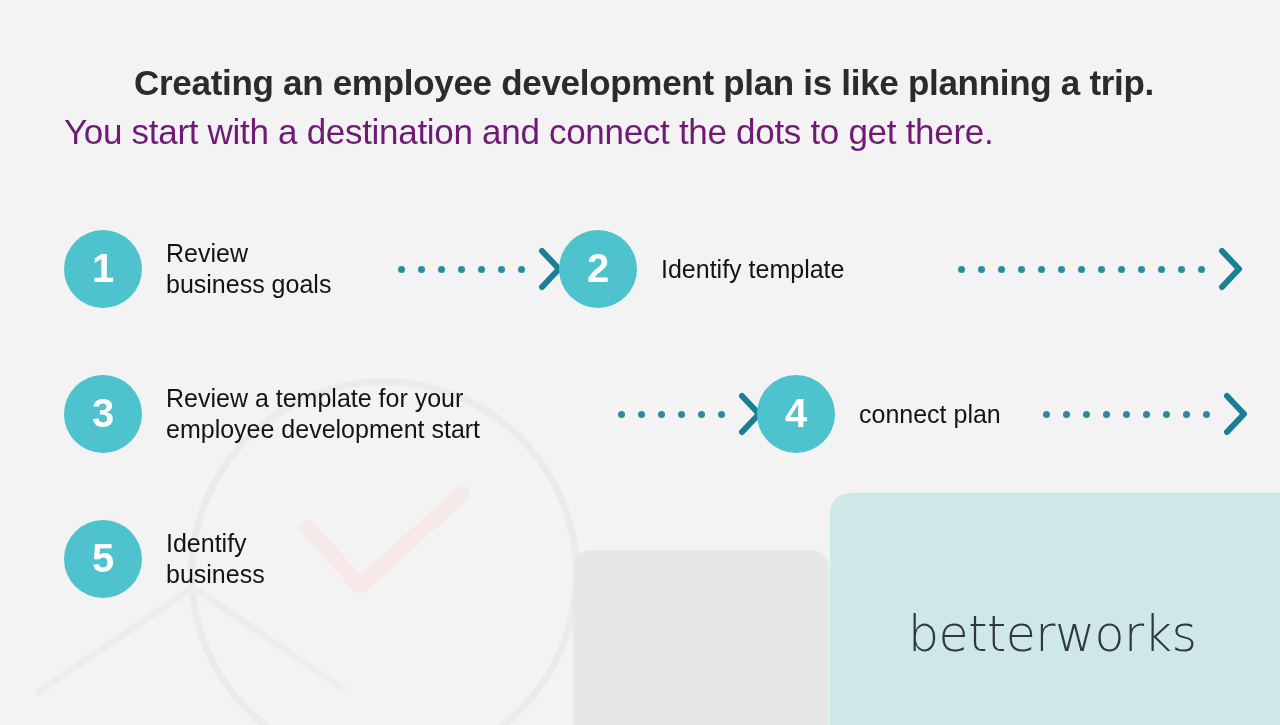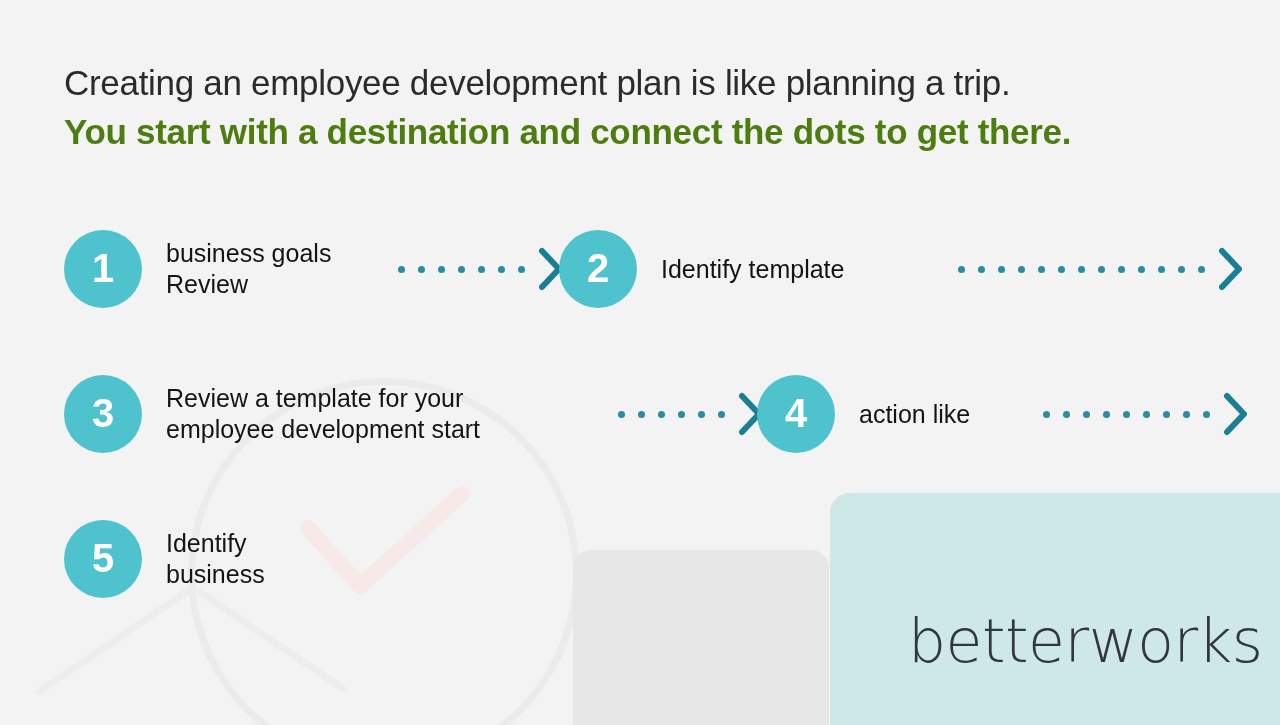--- a/index.html
+++ b/index.html
@@ -61,22 +61,22 @@
     position:absolute;
     left:64px; top:58px;
     width:1160px;
   }
   .headline .ln {
     font-size:35px;
     line-height:49px;
     letter-spacing:-0.3px;
     white-space:nowrap;
   }
-  .headline .ln1 { color:#2b2b2b; font-weight:400; }
-  .headline .ln2 { color:#4d7c0f; font-weight:700; }
+  .headline .ln1 { color:#2b2b2b; font-weight:700;text-align:center; }
+  .headline .ln2 { color:#701a75; font-weight:400; }
 
   
   .step {
     position:absolute;
     display:flex;
     align-items:center;
   }
   .badge {
     width:78px; height:78px;
     flex:0 0 78px;
@@ -113,21 +113,21 @@
     border-radius:50%;
     background:#2b8ca0;
     margin-right:13px;
   }
   .chev { width:26px; height:44px; }
 
   
   .logo {
     position:absolute;
     left:908px; top:606px;
-    font-size:60px;
+    font-size:49px;
     font-weight:300;
     letter-spacing:-0.5px;
     color:#32373c;
     font-family:"DejaVu Sans", sans-serif;
   }
 </style>
 </head>
 <body>
 
 <div id="stage">
@@ -145,22 +145,22 @@
   </div>
 
   <div class="headline">
     <div class="ln ln1">Creating an employee development plan is like planning a trip.</div>
     <div class="ln ln2">You start with a destination and connect the dots to get there.</div>
   </div>
 
   <div class="step" style="left:64px; top:230px;">
     <div class="badge">1</div>
     <div class="step-label">
+      <div>Review</div>
       <div>business goals</div>
-      <div>Review</div>
     </div>
   </div>
 
   <div class="connector" style="left:398px; top:247px;">
     <div class="dots">
       <span class="dot"></span>
       <span class="dot"></span>
       <span class="dot"></span>
       <span class="dot"></span>
       <span class="dot"></span>
@@ -218,21 +218,21 @@
       <span class="dot"></span>
     </div>
     <svg class="chev" viewBox="0 0 26 44">
       <path d="M4 4 L21 22 L4 40" fill="none" stroke="#1a7f95" stroke-width="6" stroke-linecap="round" stroke-linejoin="round"></path>
     </svg>
   </div>
 
   <div class="step" style="left:757px; top:375px;">
     <div class="badge">4</div>
     <div class="step-label">
-      <div>action like</div>
+      <div>connect plan</div>
     </div>
   </div>
 
   <div class="connector" style="left:1043px; top:392px;">
     <div class="dots">
       <span class="dot"></span>
       <span class="dot"></span>
       <span class="dot"></span>
       <span class="dot"></span>
       <span class="dot"></span>

